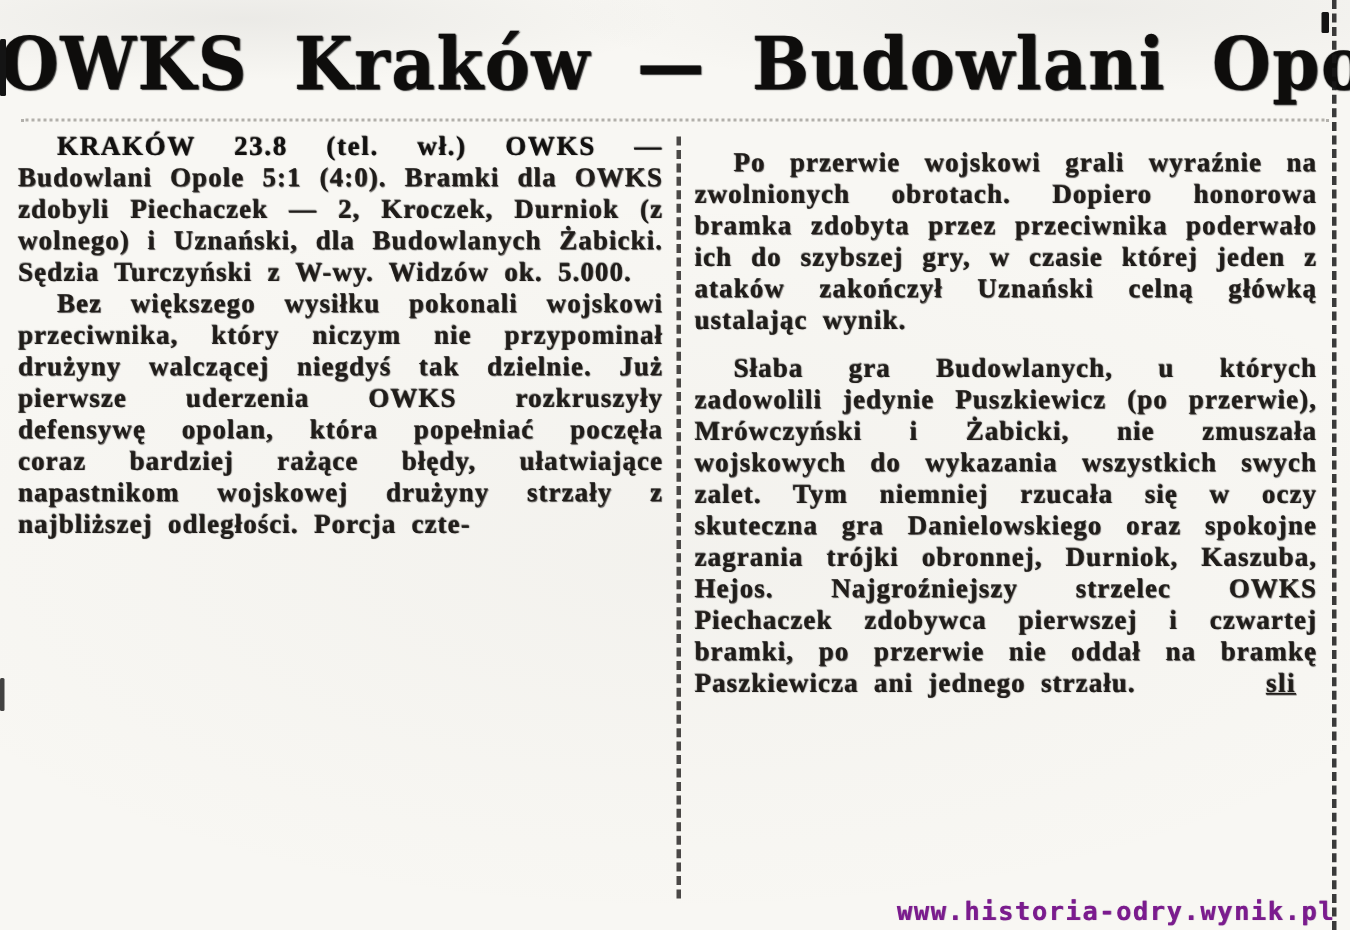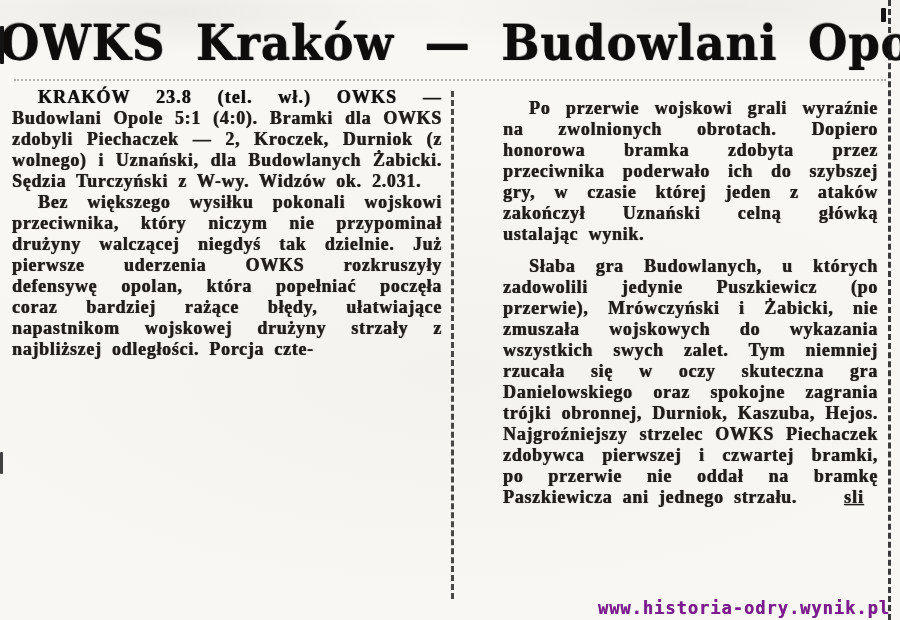--- a/index.html
+++ b/index.html
@@ -55,21 +55,21 @@
   }
   .col p{margin:0;text-indent:26px;}
   .col p.no-indent{text-indent:0;}
   .col-left{flex:0 0 430px;}
   .col-divider{
     flex:0 0 0;
     border-left:3px dashed rgba(30,28,26,0.8);
     margin:4px 9px 0 9px;
   }
   .col-right{flex:1 1 auto;padding-right:16px;}
-  .col-right p.gap{margin-top:11px;margin-left:40px;}
+  .col-right p.gap{margin-top:11px;}
   .lead{letter-spacing:1.1px;color:#121110;}
   .byline{float:right;letter-spacing:1px;padding-right:14px;text-decoration:underline;}
   
   .edge-line{
     position:absolute;top:0;right:9px;bottom:0;width:0;
     border-left:3px dashed rgba(25,25,25,0.85);
   }
   
   .artifact{position:absolute;background:#141414;border-radius:1px;}
   .a1{left:0;top:26px;width:4px;height:38px;}
@@ -90,21 +90,21 @@
 <body>
 
 <div class="scan">
 
   <h1 class="headline">OWKS Kraków — Budowlani Opole 5:1</h1>
   <div class="head-rule"></div>
 
   <div class="columns">
 
     <div class="col col-left">
-      <p><span class="lead">KRAKÓW 23.8 (tel. wł.) OWKS —</span> <span>Budowlani Opole 5:1 (4:0). Bramki dla OWKS zdobyli Piechaczek — 2, Kroczek, Durniok (z wolnego) i Uznański, dla Budowlanych Żabicki. Sędzia Turczyński z W-wy. Widzów ok. 2.031.</span></p>
+      <p><span class="lead">KRAKÓW 23.8 (tel. wł.) OWKS —</span> <span>Budowlani Opole 5:1 (4:0). Bramki dla OWKS zdobyli Piechaczek — 2, Kroczek, Durniok (z wolnego) i Uznański, dla Budowlanych Żabicki. Sędzia Turczyński z W-wy. Widzów ok. 5.000.</span></p>
       <p>Bez większego wysiłku pokonali wojskowi przeciwnika, który niczym nie przypominał drużyny walczącej niegdyś tak dzielnie. Już pierwsze uderzenia OWKS rozkruszyły defensywę opolan, która popełniać poczęła coraz bardziej rażące błędy, ułatwiające napastnikom wojskowej drużyny strzały z najbliższej odległości. Porcja czte-</p>
     </div>
 
     <div class="col-divider"></div>
 
     <div class="col col-right">
       <p class="gap">Po przerwie wojskowi grali wyraźnie na zwolnionych obrotach. Dopiero honorowa bramka zdobyta przez przeciwnika poderwało ich do szybszej gry, w czasie której jeden z ataków zakończył Uznański celną główką ustalając wynik.</p>
       <p class="gap"><span>Słaba gra Budowlanych, u których zadowolili jedynie Puszkiewicz (po przerwie), Mrówczyński i Żabicki, nie zmuszała wojskowych do wykazania wszystkich swych zalet. Tym niemniej rzucała się w oczy skuteczna gra Danielowskiego oraz spokojne zagrania trójki obronnej, Durniok, Kaszuba, Hejos. Najgroźniejszy strzelec OWKS Piechaczek zdobywca pierwszej i czwartej bramki, po przerwie nie oddał na bramkę Paszkiewicza ani jednego strzału.</span> <span class="byline">sli</span></p>
     </div>
 

